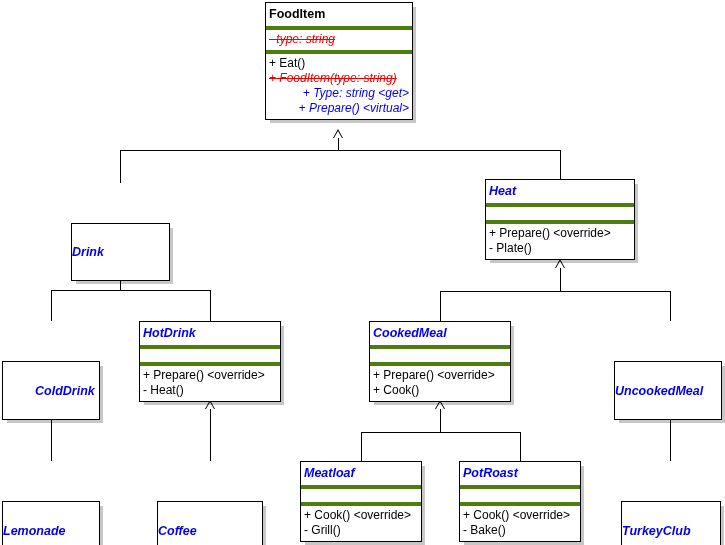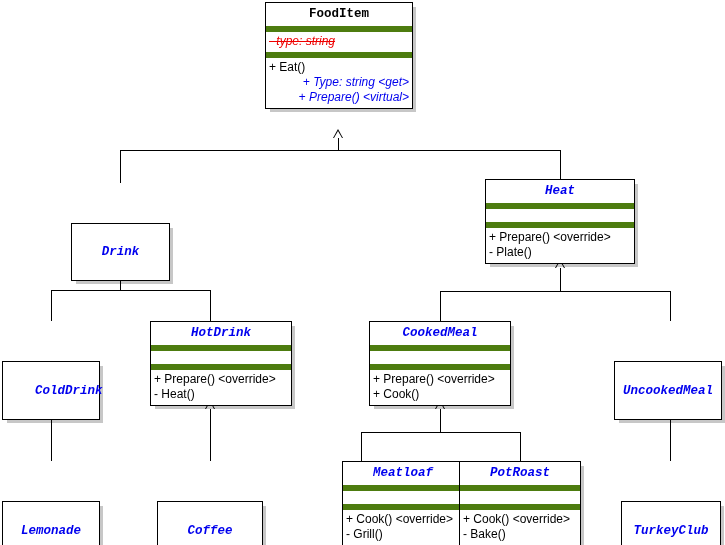--- a/index.html
+++ b/index.html
@@ -21,44 +21,43 @@
     position: absolute;
     box-sizing: border-box;
     background: #ffffff;
     border: 1px solid #000000;
     box-shadow: 4px 4px 0 -1px rgba(0,0,0,0.22);
     display: flex;
     flex-direction: column;
     z-index: 5;
   }
   .class-name {
-    text-align: center;
+    text-align: left;
     font-size: 12.5px;
     padding: 4px 3px 5px 3px;
     color: #0000ee;
     font-style: italic;
     font-weight: bold;
     white-space: nowrap;
-    font-family: Liberation Mono, monospace;
   }
   .uml-class.concrete-name > .class-name {
     color: #000000;
     font-style: normal;
     font-weight: bold;
   }
   .uml-class.simple {
     justify-content: center;
     margin-top: 40px;
   }
   .uml-class.simple > .class-name {
     padding: 0;
   }
 
   .compartment {
-    border-top: 6px solid #4d7c0f;
+    border-top: 4px solid #4d7c0f;
     padding: 2px 3px 3px 3px;
   }
   .compartment.empty {
     min-height: 13px;
     padding: 0;
   }
 
   .member {
     font-size: 12px;
     line-height: 15px;
@@ -147,20 +146,21 @@
   <div class="edge v" style="left:670px; top:389px; height:72px;"></div>
   <div class="arrowhead" style="left:665px; top:380px;"></div>
 
   <div class="uml-class concrete-name" style="left:265px; top:2px; width:148px;">
     <div class="class-name">FoodItem</div>
     <div class="compartment">
       <div class="member m-red">-  type: string</div>
     </div>
     <div class="compartment">
       <div class="member">+ Eat()</div>
+      <div class="member m-red">+ FoodItem(type: string)</div>
       <div class="member m-blue">+ Type: string &lt;get&gt;</div>
       <div class="member m-blue">+ Prepare() &lt;virtual&gt;</div>
     </div>
   </div>
 
   <div class="uml-class simple" style="left:71px; top:183px; width:99px; height:58px;">
     <div class="class-name">Drink</div>
   </div>
 
   <div class="uml-class" style="left:485px; top:179px; width:150px;">
@@ -169,21 +169,21 @@
     <div class="compartment">
       <div class="member">+ Prepare() &lt;override&gt;</div>
       <div class="member">-  Plate()</div>
     </div>
   </div>
 
   <div class="uml-class simple" style="left:2px; top:321px; width:98px; height:59px;padding-left:32px;">
     <div class="class-name">ColdDrink</div>
   </div>
 
-  <div class="uml-class" style="left:150px; top:321px; width:142px;">
+  <div class="uml-class" style="left:139px; top:321px; width:142px;">
     <div class="class-name">HotDrink</div>
     <div class="compartment empty"></div>
     <div class="compartment">
       <div class="member">+ Prepare() &lt;override&gt;</div>
       <div class="member">-  Heat()</div>
     </div>
   </div>
 
   <div class="uml-class" style="left:369px; top:321px; width:142px;">
     <div class="class-name">CookedMeal</div>
@@ -199,21 +199,21 @@
   </div>
 
   <div class="uml-class simple" style="left:614px; top:321px; width:108px; height:59px;">
     <div class="class-name">UncookedMeal</div>
   </div>
 
   <div class="uml-class simple" style="left:157px; top:461px; width:106px; height:59px;">
     <div class="class-name">Coffee</div>
   </div>
 
-  <div class="uml-class" style="left:300px; top:461px; width:122px;margin-left:42px;">
+  <div class="uml-class" style="left:300px; top:461px; width:122px;">
     <div class="class-name">Meatloaf</div>
     <div class="compartment empty"></div>
     <div class="compartment">
       <div class="member">+ Cook() &lt;override&gt;</div>
       <div class="member">-  Grill()</div>
     </div>
   </div>
 
   <div class="uml-class" style="left:459px; top:461px; width:122px;">
     <div class="class-name">PotRoast</div>

